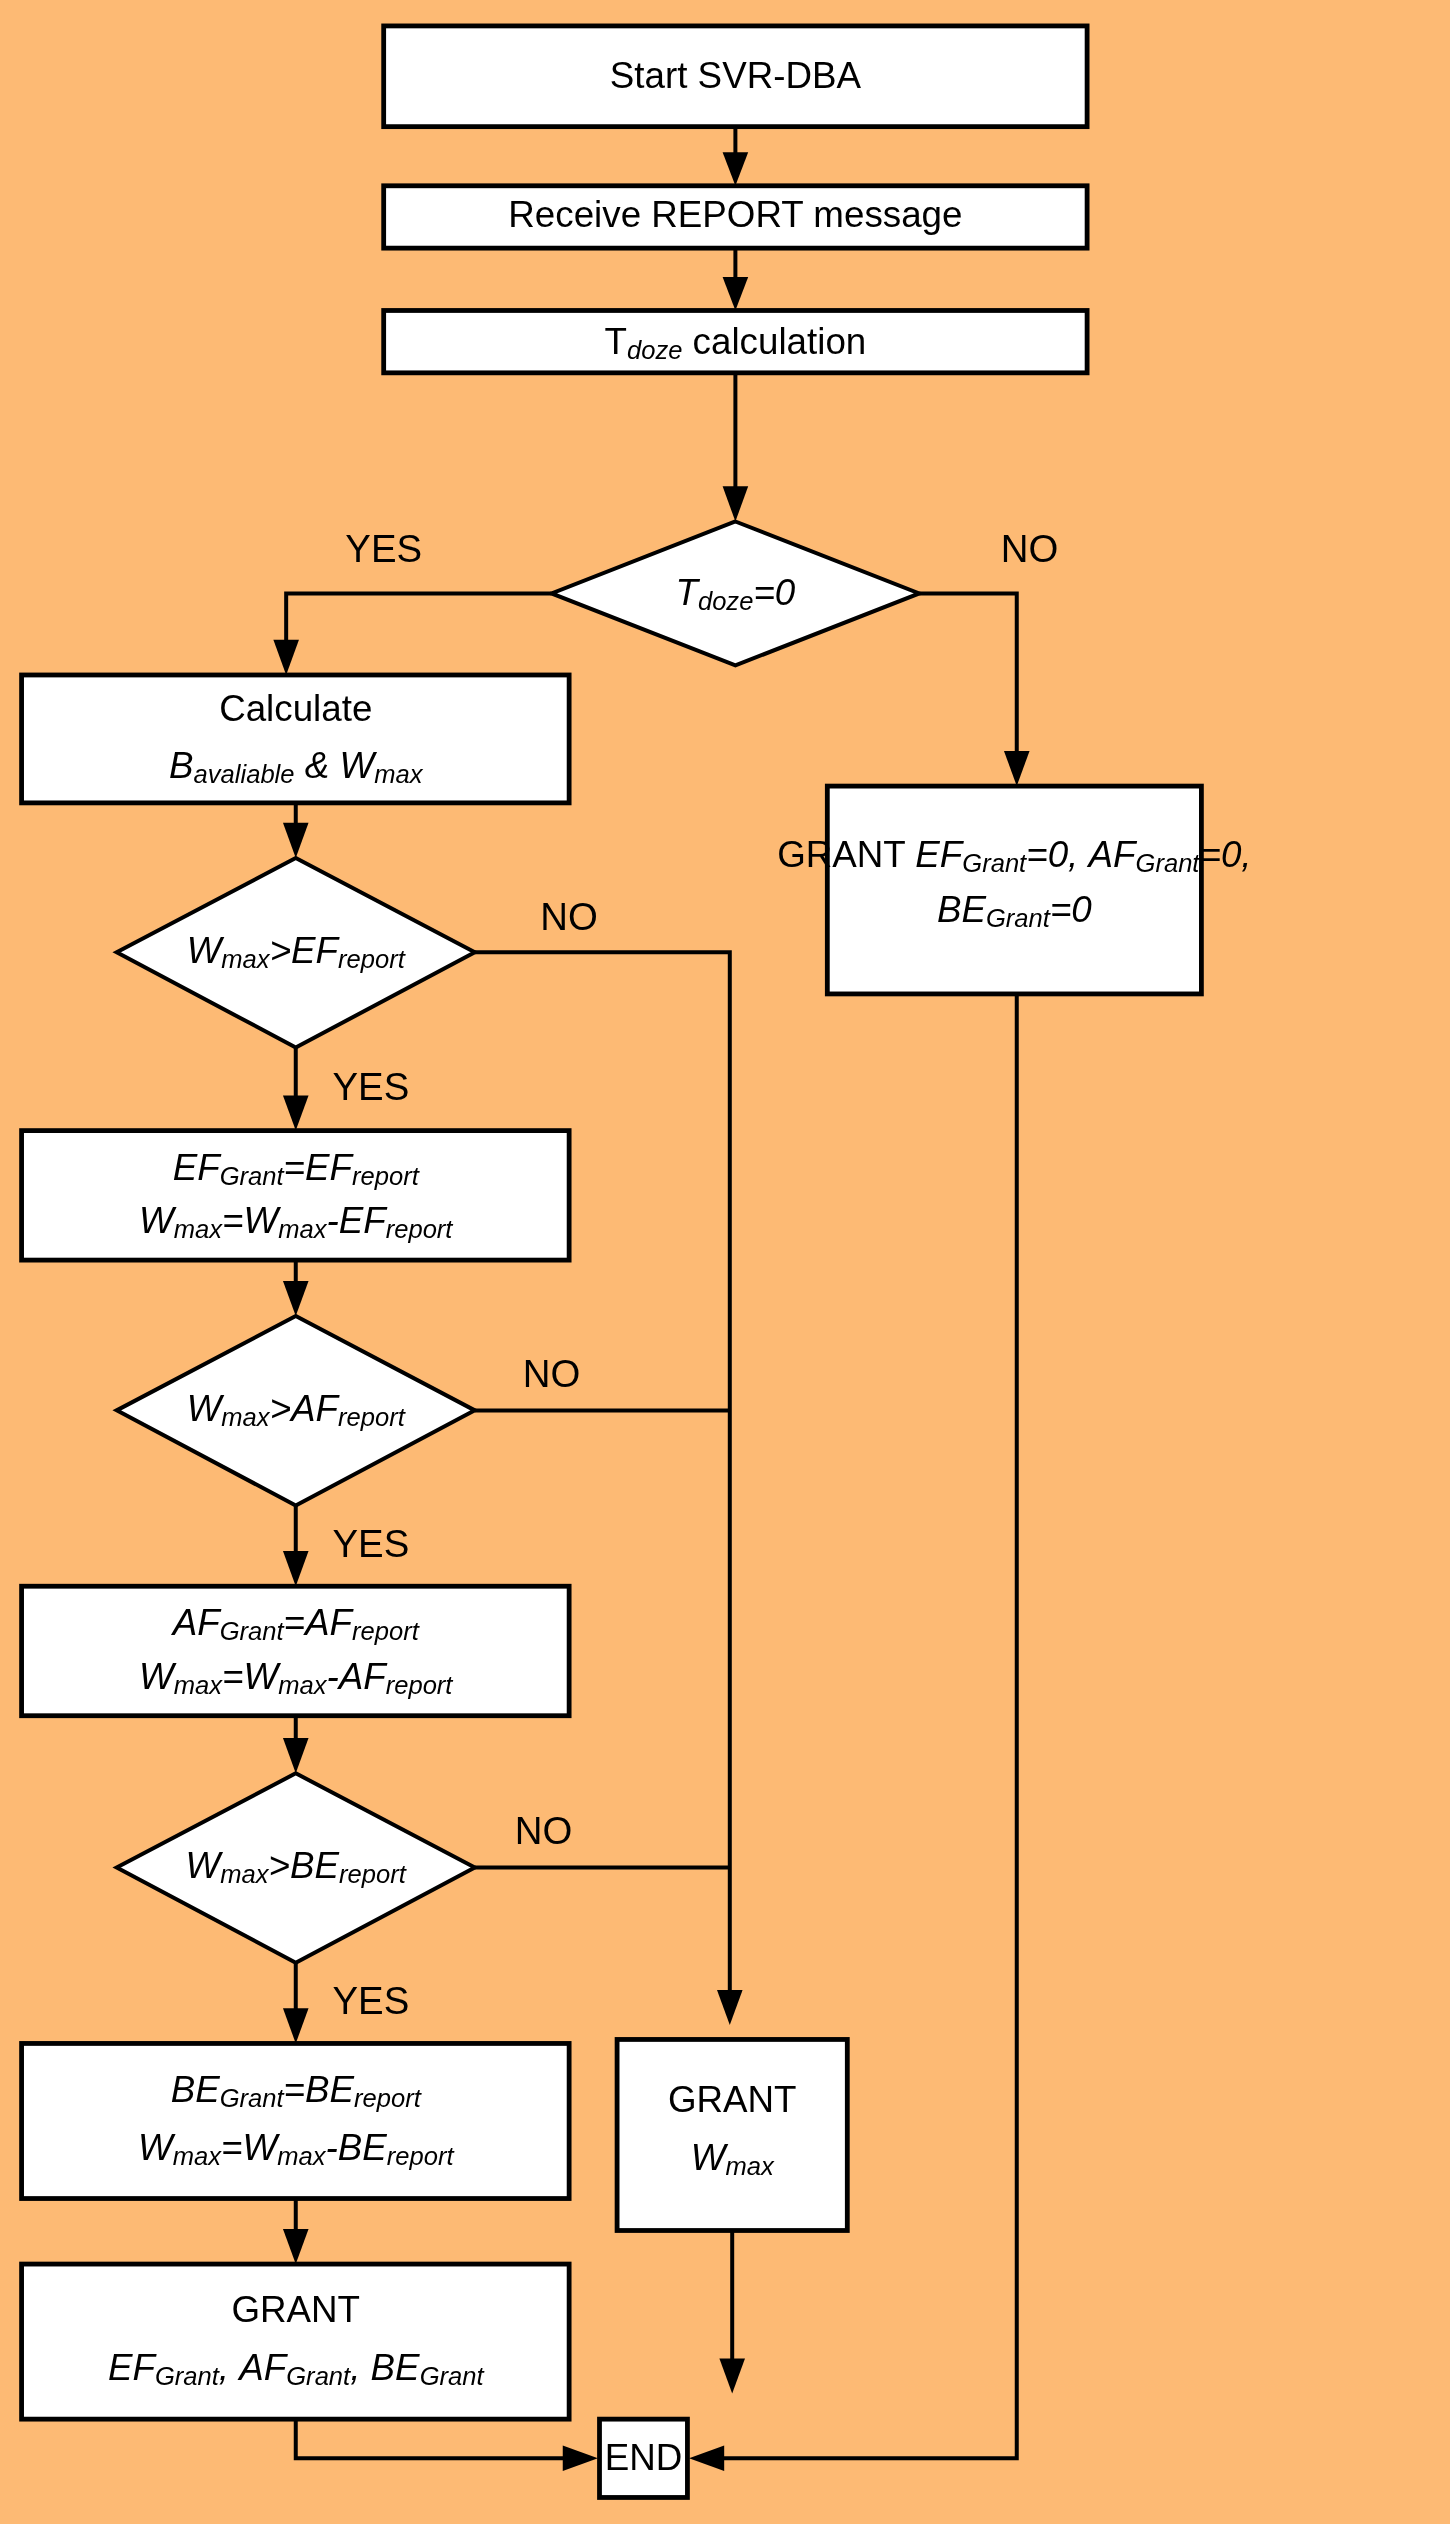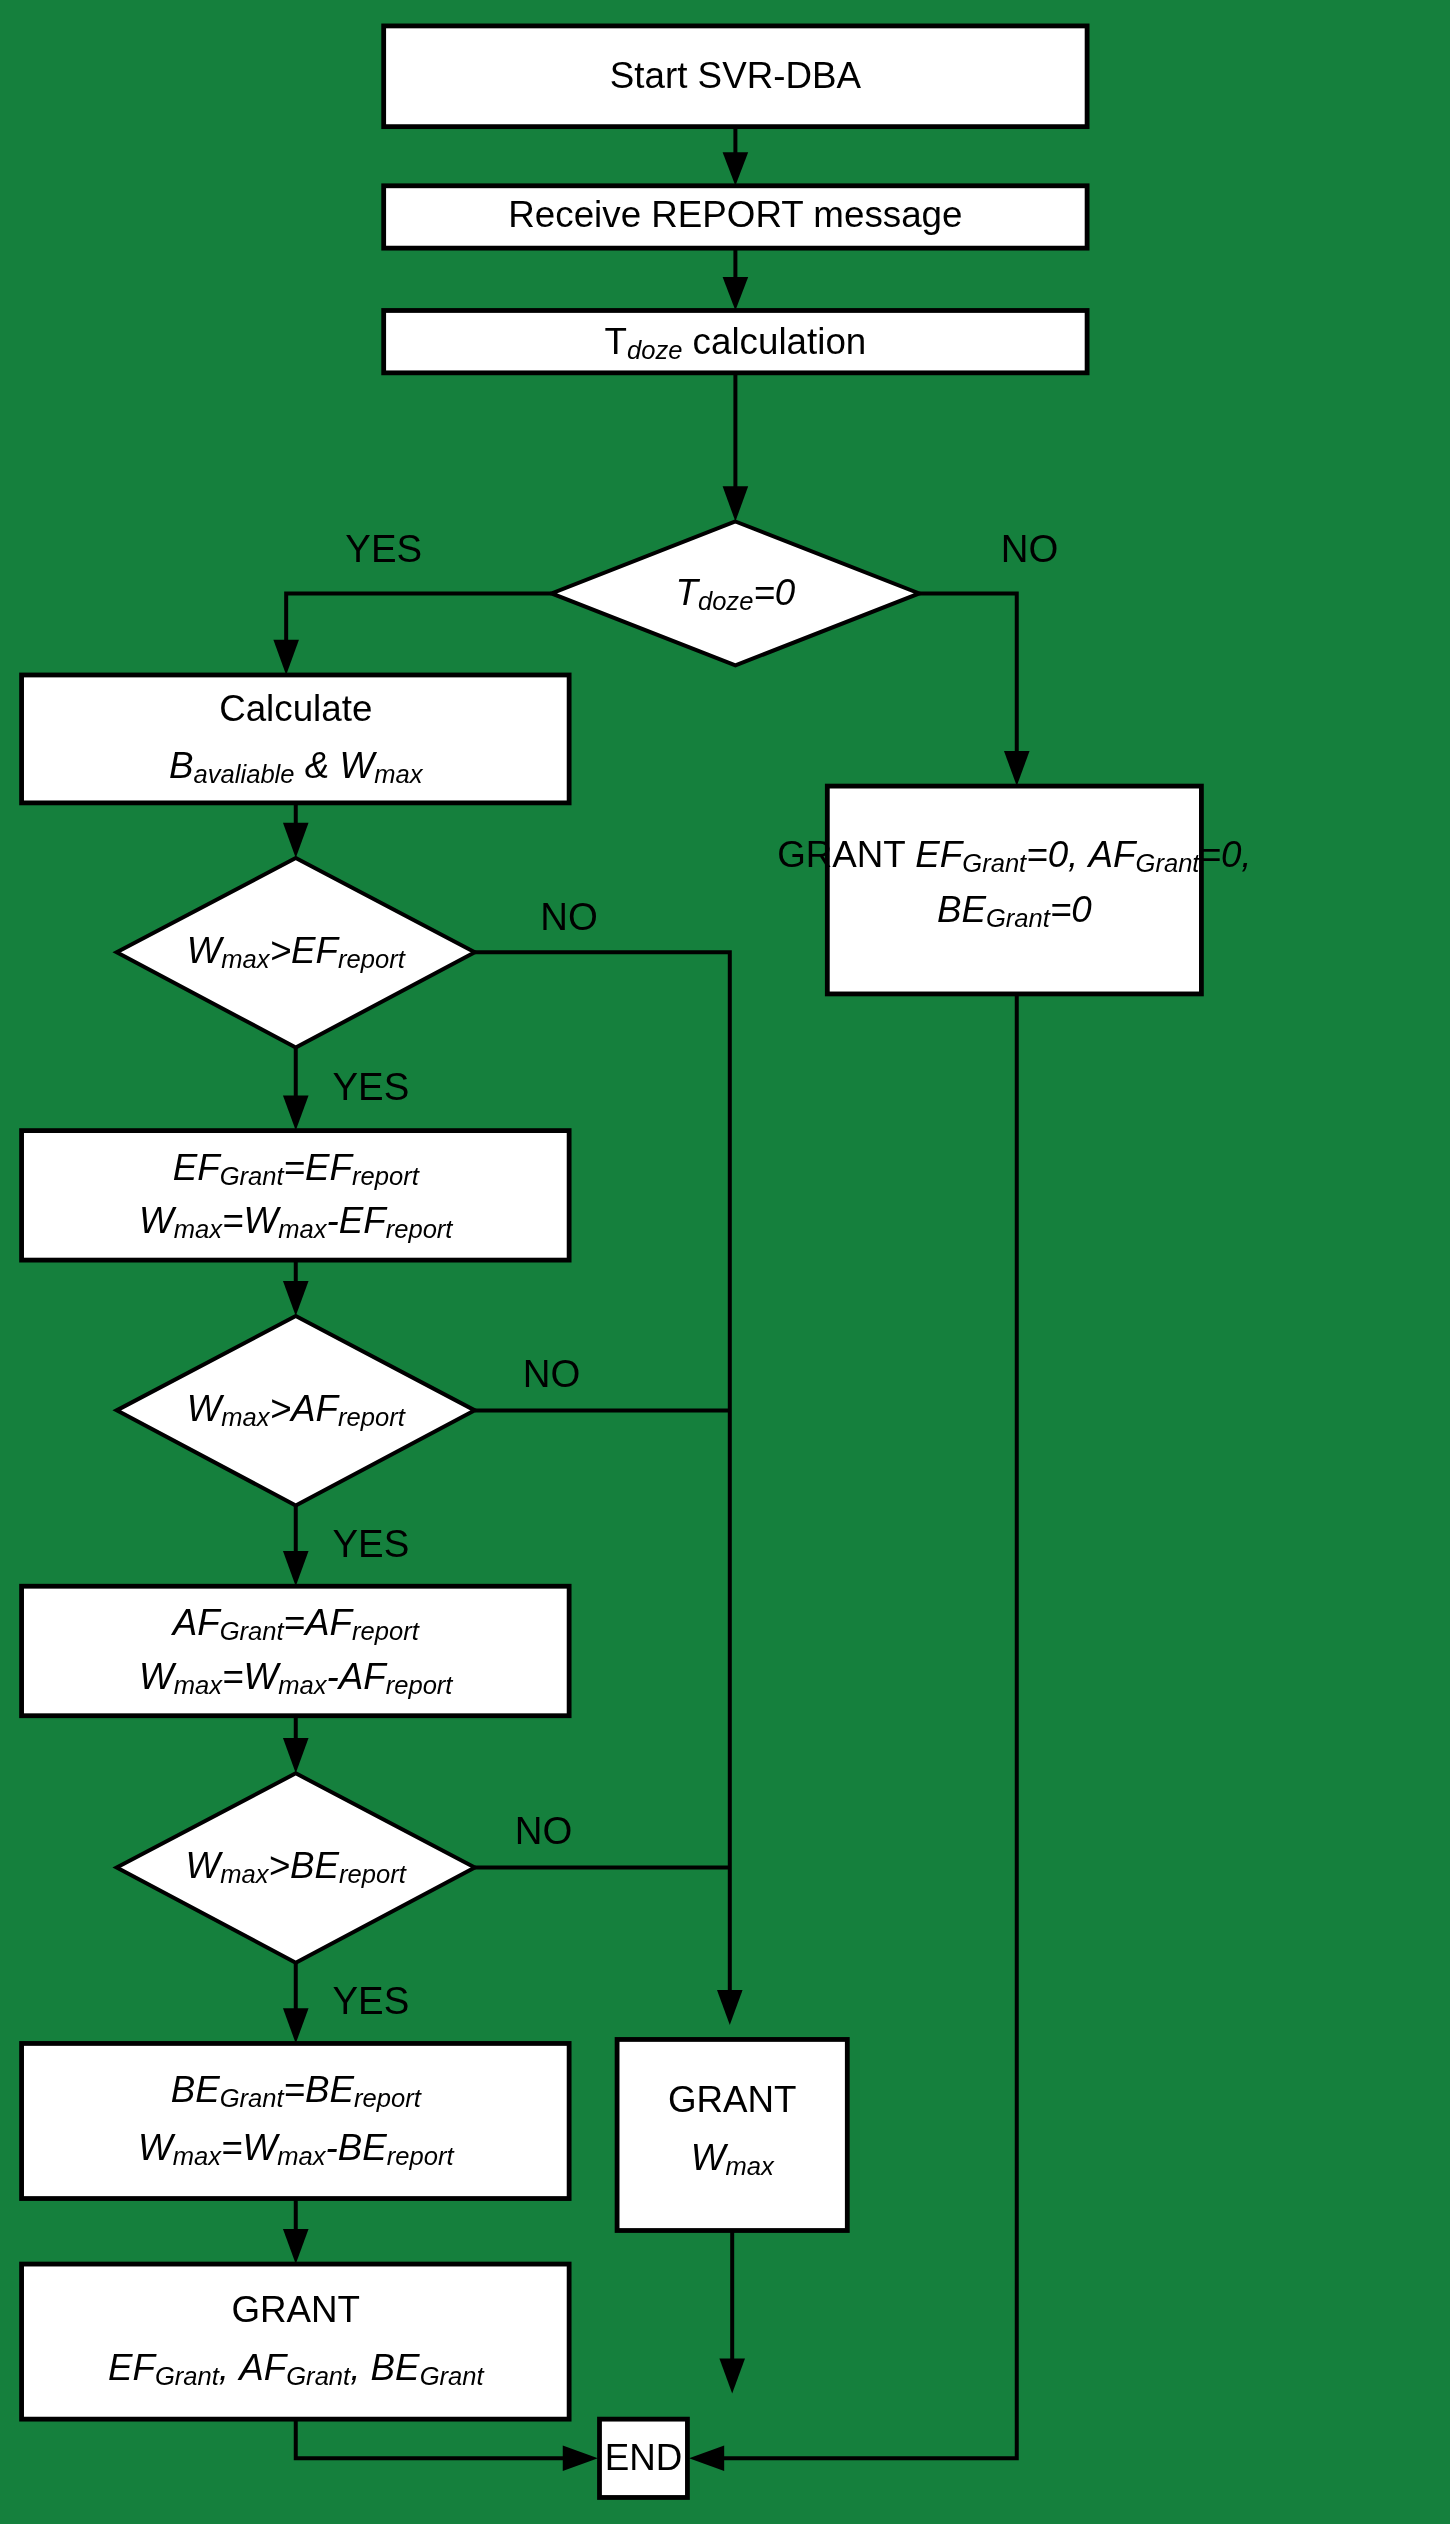--- a/index.html
+++ b/index.html
@@ -7,21 +7,21 @@
     padding: 0;
     background: #ffffff;
   }
   body {
     font-family: "Liberation Sans", sans-serif;
   }
   #flowchart-root {
     position: relative;
     width: 1450px;
     height: 2525px;
-    background: #15803d;
+    background: #fdba74;
     overflow: hidden;
   }
   svg.fc {
     display: block;
     width: 1450px;
     height: 2525px;
   }
   .shape {
     fill: #ffffff;
     stroke: #000000;

